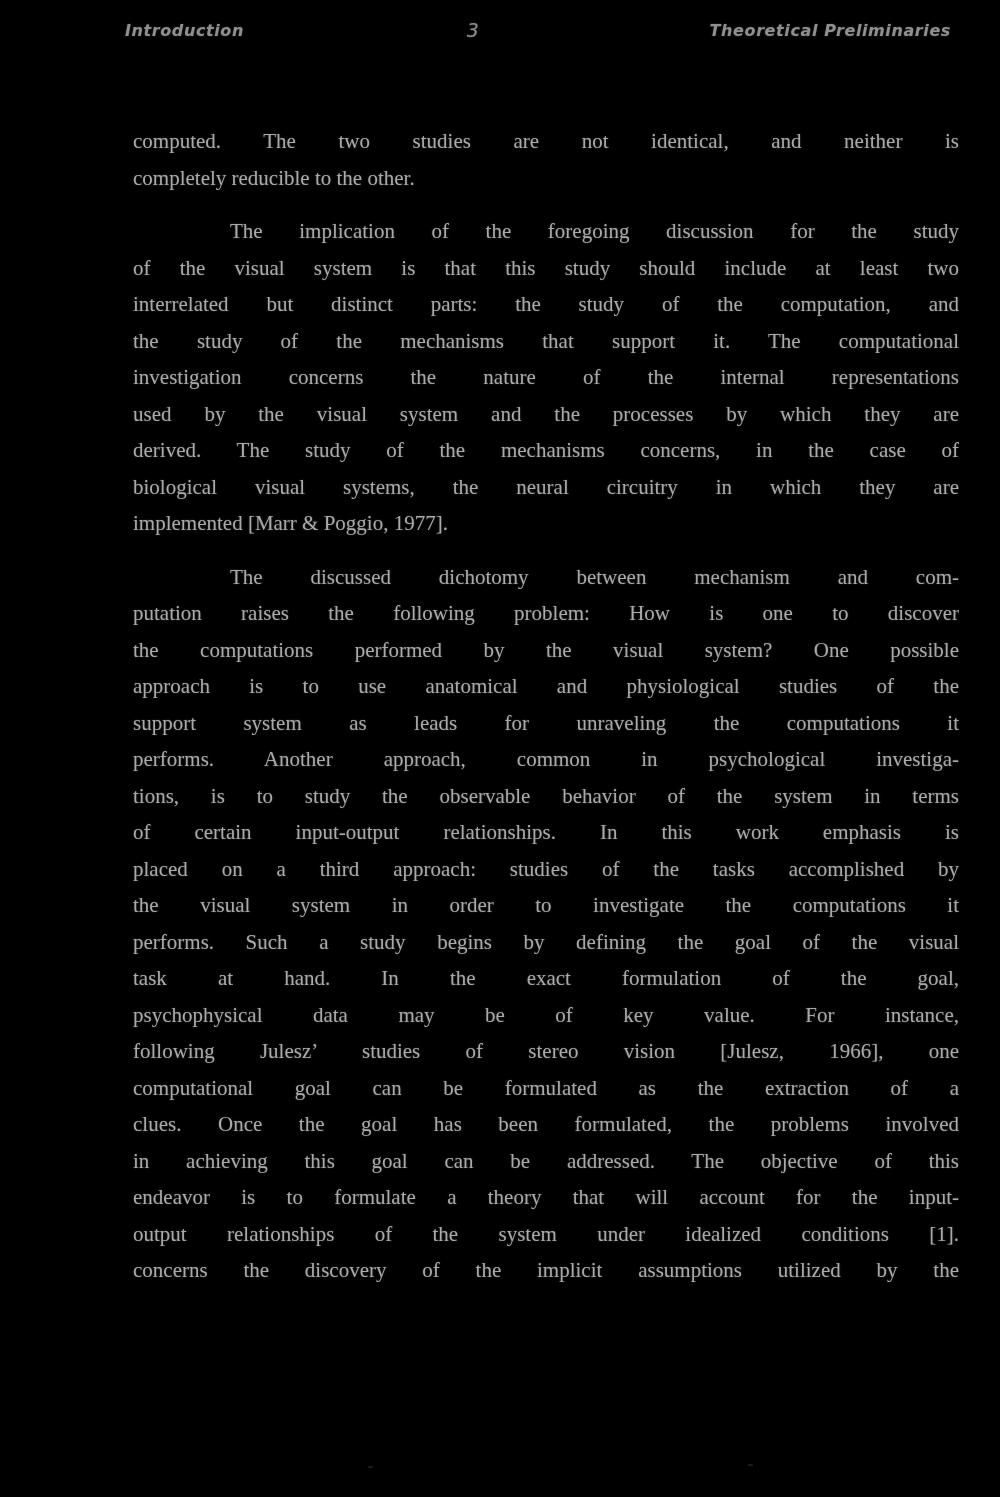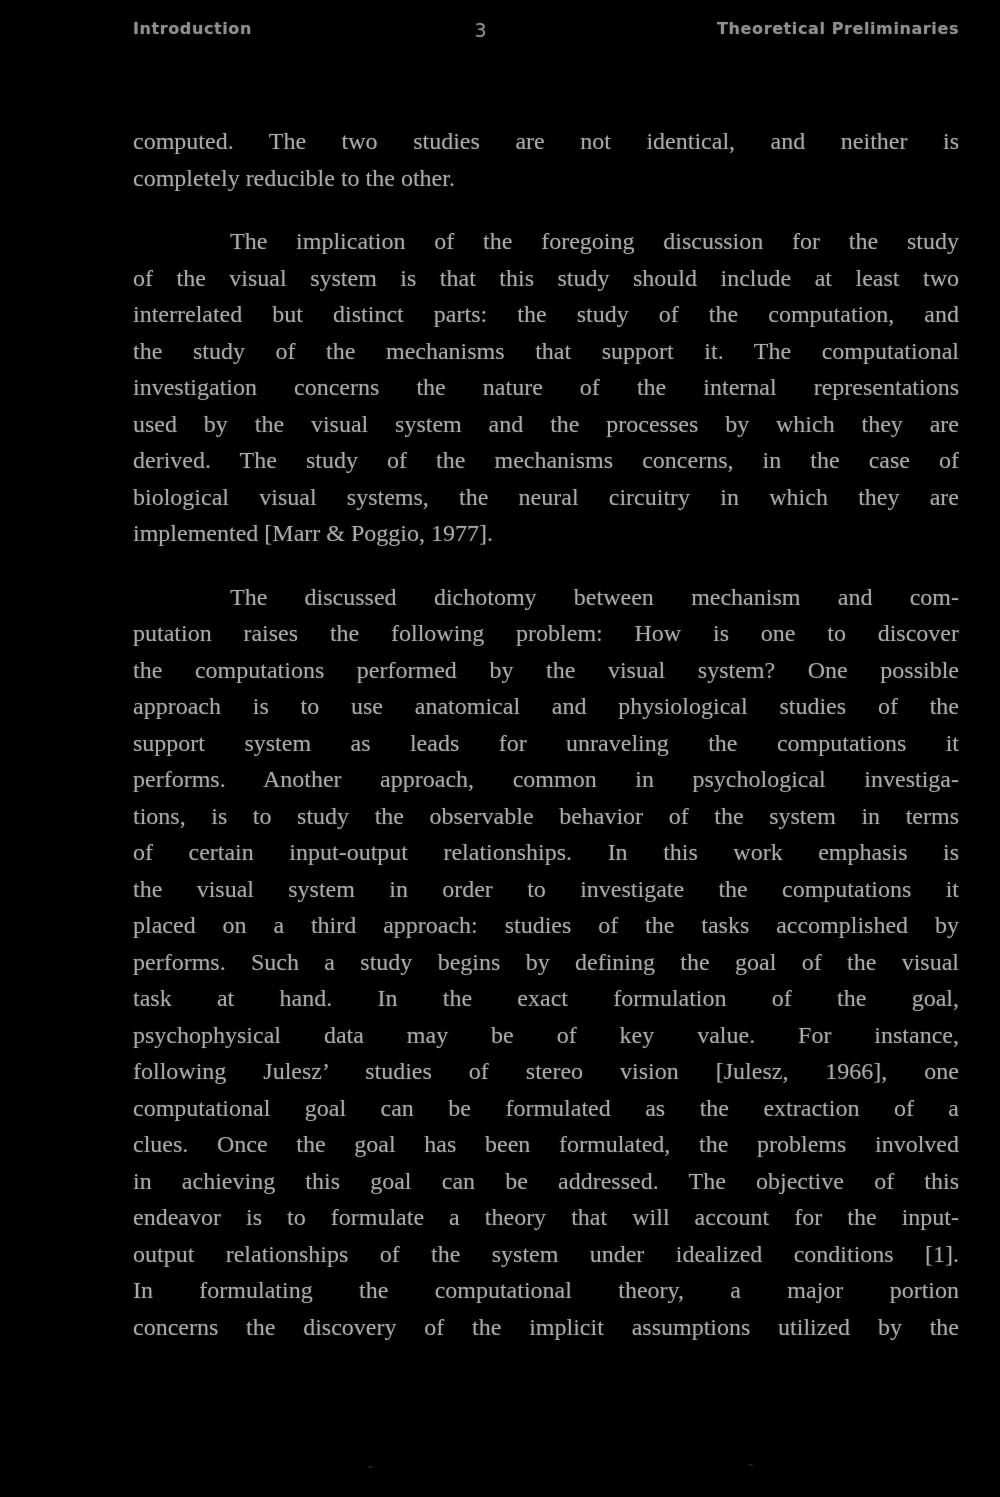--- a/index.html
+++ b/index.html
@@ -12,51 +12,52 @@
     width: 1000px;
     height: 1497px;
     background: #000000;
     overflow: hidden;
     font-family: "Liberation Serif", serif;
   }
   
   .running-header {
     position: absolute;
     top: 19px;
-    left: 133px;
+    left: 125px;
     width: 826px;
     display: flex;
     justify-content: space-between;
-    align-items: flex-start;
+    align-items: center;
     font-family: "DejaVu Sans", sans-serif;
     font-size: 16px;
     font-weight: 600;
     letter-spacing: 0.6px;
     color: #8f8f8f;
     text-shadow: 0 0 2px rgba(160,160,160,0.35);
+    font-style: italic;
   }
   .running-header .page-num {
     font-size: 19px;
     font-weight: 500;
     letter-spacing: 0;
     
     transform: translateX(-4px);
   }
   
   .page-body {
     position: absolute;
     top: 123px;
     left: 133px;
     width: 826px;
     color: #a9a9a9;
-    font-size: 24px;
+    font-size: 21px;
     text-shadow: 0 0 2px rgba(190,190,190,0.30);
   }
   .para { margin: 0; }
-  .para + .para { margin-top: 27px; }
+  .para + .para { margin-top: 17px; }
   .line {
     height: 36.5px;
     line-height: 36.5px;
     text-align: justify;
     text-align-last: justify;
     white-space: normal;
     overflow: hidden;
   }
   .line.lastline { text-align-last: left; }
   .line.indent { padding-left: 97px; }
@@ -99,32 +100,31 @@
       </div>
       <div class="para">
         <div class="line indent">The discussed dichotomy between mechanism and com-</div>
         <div class="line">putation raises the following problem:  How is one to discover</div>
         <div class="line">the computations performed by the visual system?  One possible</div>
         <div class="line">approach is to use anatomical and physiological studies of the</div>
         <div class="line">support system as leads for unraveling the computations it</div>
         <div class="line">performs.  Another approach, common in psychological investiga-</div>
         <div class="line">tions, is to study the observable behavior of the system in terms</div>
         <div class="line">of certain input-output relationships.  In this work emphasis is</div>
+        <div class="line">placed on a third approach:  studies of the tasks accomplished by</div>
         <div class="line">the visual system in order to investigate the computations it</div>
-        <div class="line">placed on a third approach:  studies of the tasks accomplished by</div>
         <div class="line">performs.  Such a study begins by defining the goal of the visual</div>
         <div class="line">task at hand.  In the exact formulation of the goal,</div>
         <div class="line">psychophysical data may be of key value.  For instance,</div>
         <div class="line">following Julesz’ studies of stereo vision [Julesz, 1966], one</div>
         <div class="line">computational goal can be formulated as the extraction of a</div>
         <div class="line">clues.  Once the goal has been formulated, the problems involved</div>
         <div class="line">in achieving this goal can be addressed.  The objective of this</div>
         <div class="line">endeavor is to formulate a theory that will account for the input-</div>
         <div class="line">output relationships of the system under idealized conditions [1].</div>
-        <div class="line">In formulating the computational theory, a major portion</div>
         <div class="line">concerns the discovery of the implicit assumptions utilized by the</div>
       </div>
     </div>
 
   <div class="scan-speck" style="left:368px; top:1466px;"></div>
   <div class="scan-speck" style="left:748px; top:1464px;"></div>
 
 </div>
 
 </body></html>

